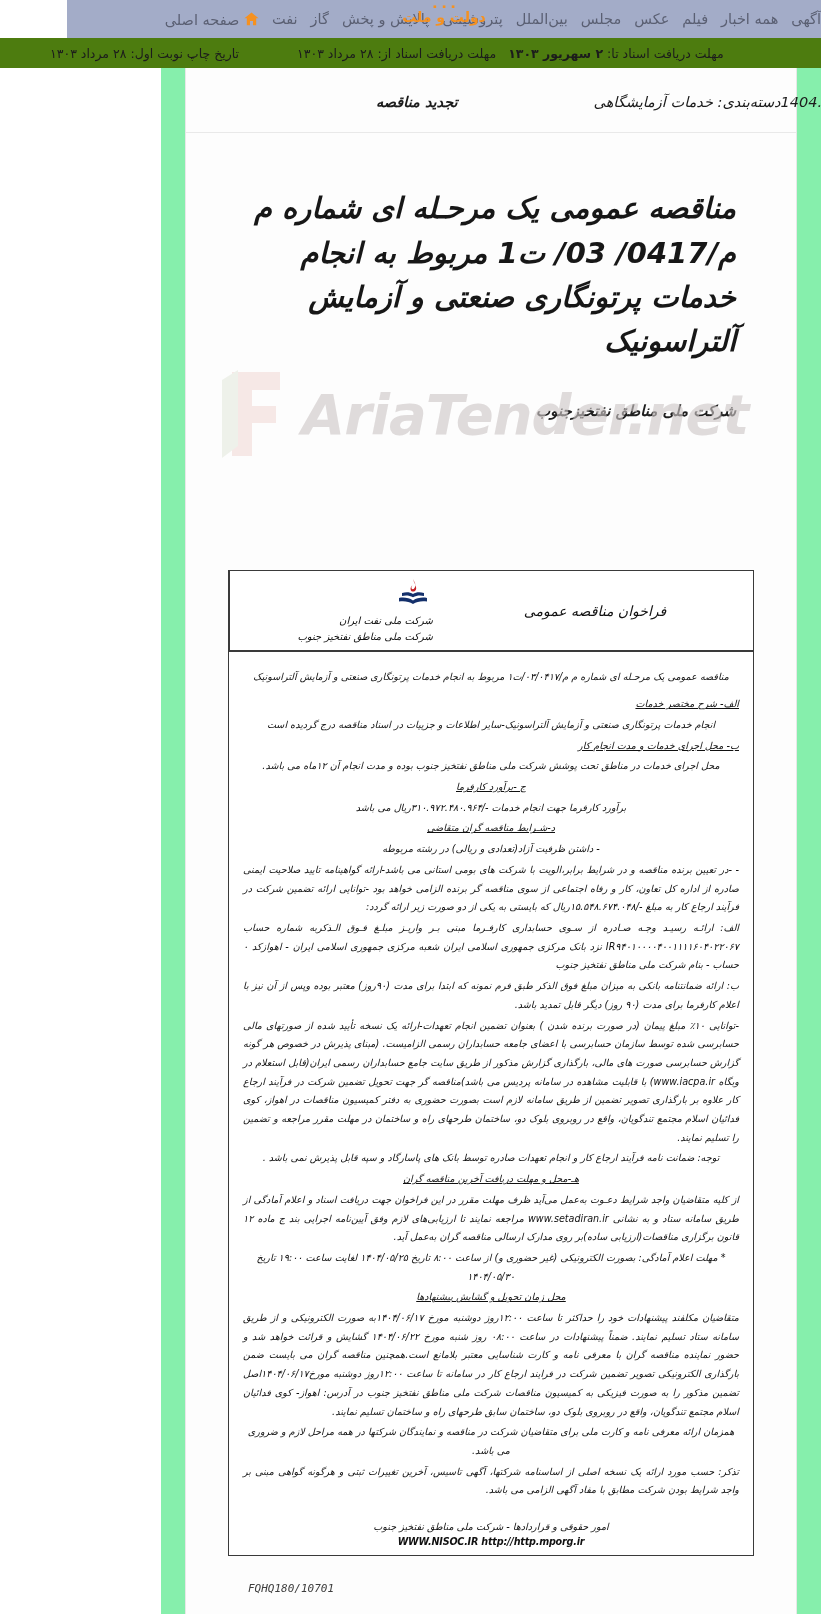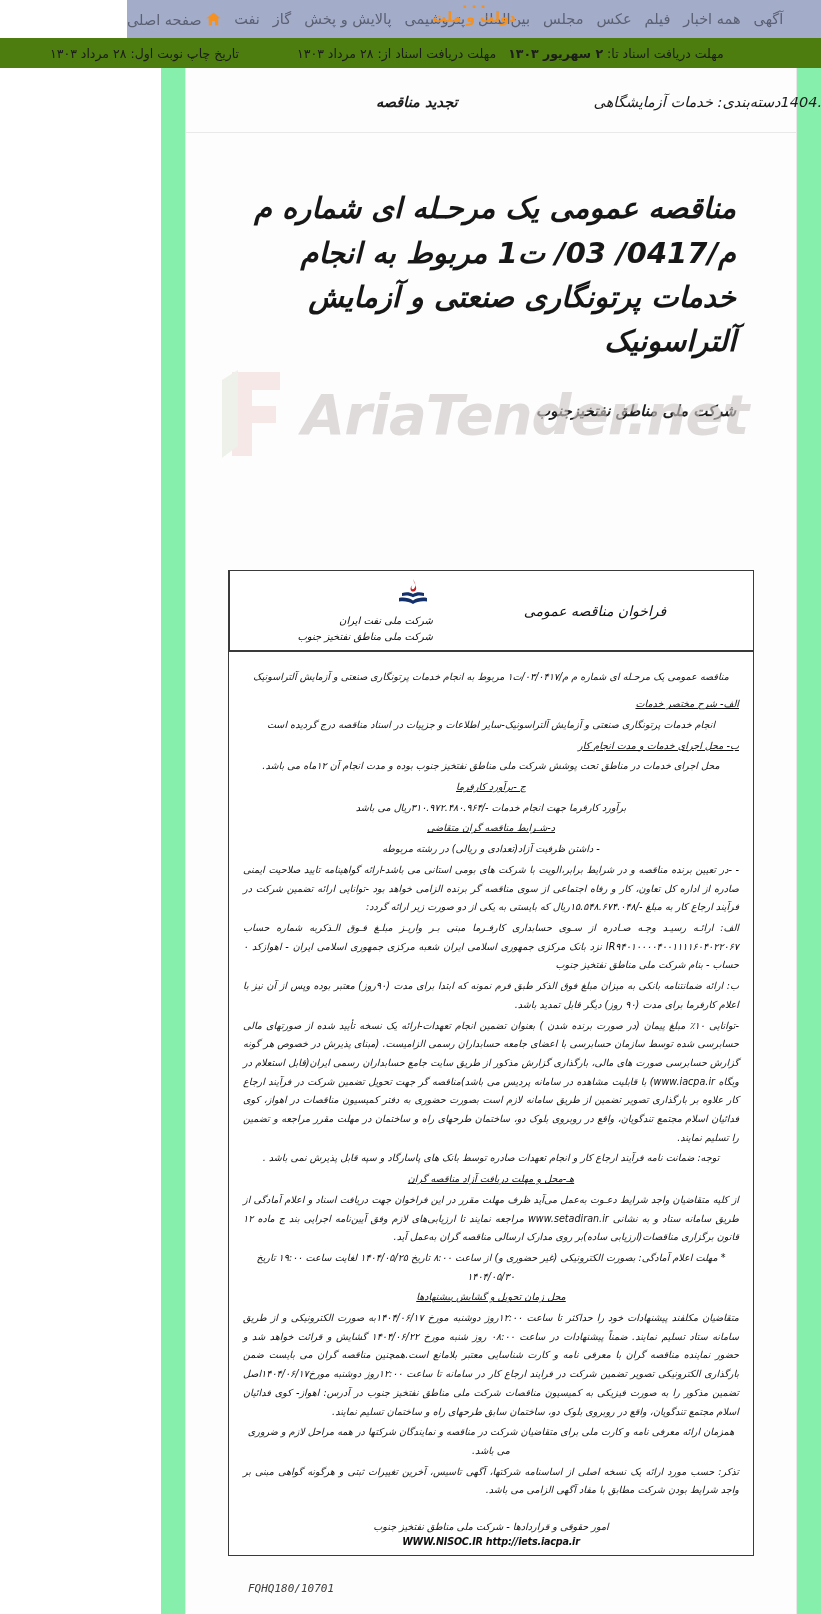--- a/index.html
+++ b/index.html
@@ -6,23 +6,23 @@
   * { box-sizing: border-box; }
   html, body {
     margin: 0; padding: 0;
     background: #ffffff;
     font-family: "DejaVu Sans", "Liberation Sans", sans-serif;
   }
   body { width: 821px; position: relative; }
 
   
   .topnav {
-    width: 694px; height: 38px;
+    width: 754px; height: 38px;
     background: #a3acc8;
-    display: flex; align-items: center; justify-content: flex-end;
+    display: flex; align-items: center; justify-content: flex-start;
     position: relative; overflow: hidden;
   }
   .nav-items {
     display: flex; flex-direction: row-reverse;
     align-items: center; gap: 13px;
     font-size: 14.5px; color: #5a5f72;
     white-space: nowrap; direction: rtl;
   }
   .nav-item { cursor: pointer; line-height: 1; }
   .home-icon { display: inline-block; width: 15px; height: 14px; position: relative; top: 1px; }
@@ -236,32 +236,32 @@
       <p class="p center">محل اجرای خدمات در مناطق تحت پوشش شرکت ملی مناطق نفتخیز جنوب بوده و مدت انجام آن ۱۲ماه  می باشد.</p>
       <p class="p center u">ج  -برآورد کارفرما</p>
       <p class="p center">برآورد کارفرما جهت انجام خدمات   -/۳۱۰.۹۷۲.۴۸۰.۹۶۴ریال  می باشد</p>
       <p class="p center u">د-شـرایط مناقصه گران متقاضی</p>
       <p class="p center">- داشتن ظرفیت آزاد(تعدادی و ریالی) در رشته مربوطه</p>
       <p class="p">- -در تعیین برنده مناقصه و در شرایط برابر،الویت با شرکت های بومی استانی می باشد-ارائه گواهینامه تایید صلاحیت ایمنی صادره از اداره کل تعاون، کار و رفاه اجتماعی از سوی مناقصه گر برنده الزامی خواهد بود -توانایی ارائه تضمین شرکت در فرآیند ارجاع کار به مبلغ -/۱۵.۵۴۸.۶۷۴.۰۴۸ریال که بایستی به یکی از دو صورت زیر ارائه گردد:</p>
       <p class="p">الف: ارائـه رسیـد وجـه صـادره از سـوی حسابداری کارفـرما مبنی بـر واریـز مبلـغ فـوق الـذکربه شماره حساب IR۹۴۰۱۰۰۰۰۴۰۰۱۱۱۱۶۰۴۰۲۲۰۶۷ نزد بانک مرکزی جمهوری اسلامی ایران شعبه مرکزی جمهوری اسلامی ایران - اهوازکد ۰ حساب - بنام  شرکت ملی مناطق نفتخیز جنوب</p>
       <p class="p">ب: ارائه ضمانتنامه بانکی به میزان مبلغ فوق الذکر طبق فرم نمونه که ابتدا برای مدت (۹۰روز) معتبر بوده  وپس از آن نیز با اعلام کارفرما برای مدت (۹۰ روز) دیگر قابل تمدید باشد.</p>
       <p class="p">-توانایی ۱۰٪ مبلغ پیمان (در صورت برنده شدن ) بعنوان تضمین انجام تعهدات-ارائه یک نسخه تأیید شده از صورتهای مالی حسابرسی شده توسط سازمان حسابرسی با اعضای جامعه حسابداران رسمی الزامیست. (مبنای پذیرش در خصوص هر گونه گزارش حسابرسی صورت های مالی، بارگذاری گزارش مذکور از طریق سایت جامع حسابداران رسمی ایران(قابل استعلام در وبگاه www.iacpa.ir) با قابلیت مشاهده در سامانه پردیس می باشد)مناقصه گر جهت تحویل تضمین شرکت در فرآیند ارجاع کار علاوه بر بارگذاری تصویر تضمین از طریق سامانه لازم است بصورت حضوری به دفتر کمیسیون مناقصات در اهواز، کوی فدائیان اسلام مجتمع تندگویان، واقع در روبروی بلوک دو، ساختمان طرحهای راه و ساختمان در مهلت مقرر مراجعه و تضمین را تسلیم نمایند.</p>
       <p class="p center">توجه: ضمانت نامه فرآیند ارجاع کار و انجام تعهدات صادره توسط بانک های پاسارگاد و سپه قابل پذیرش نمی باشد .</p>
-      <p class="p center u">هـ-محل و  مهلت دریافت آزاد مناقصه گران</p>
+      <p class="p center u">هـ-محل و  مهلت دریافت آخرین مناقصه گران</p>
       <p class="p">از کلیه متقاضیان واجد شرایط دعـوت به‌عمل می‌آید ظرف مهلت مقرر در این فراخوان جهت دریافت اسناد و اعلام آمادگی از طریق سامانه ستاد و به نشانی www.setadiran.ir مراجعه نمایند تا ارزیابی‌های لازم وفق آیین‌نامه اجرایی بند ج ماده ۱۲ قانون برگزاری مناقصات(ارزیابی ساده)بر روی مدارک ارسالی مناقصه گران به‌عمل آید.</p>
       <p class="p center">* مهلت اعلام آمادگی: بصورت الکترونیکی (غیر حضوری و) از ساعت ۸:۰۰ تاریخ ۱۴۰۴/۰۵/۲۵ لغایت ساعت ۱۹:۰۰  تاریخ  ۱۴۰۴/۰۵/۳۰</p>
       <p class="p center u">محل زمان تحویل و گشایش پیشنهادها</p>
       <p class="p">متقاضیان مکلفند پیشنهادات خود را حداکثر تا ساعت ۱۲:۰۰روز  دوشنبه مورخ  ۱۴۰۴/۰۶/۱۷به صورت الکترونیکی و  از طریق سامانه ستاد تسلیم نمایند. ضمناً پیشنهادات در ساعت ۰۸:۰۰ روز  شنبه مورخ ۱۴۰۴/۰۶/۲۲ گشایش و قرائت خواهد شد و حضور نماینده مناقصه گران با معرفی نامه و کارت شناسایی معتبر بلامانع است.همچنین مناقصه گران می بایست ضمن بارگذاری الکترونیکی تصویر تضمین شرکت در فرایند ارجاع کار در سامانه تا ساعت ۱۲:۰۰روز  دوشنبه مورخ۱۴۰۴/۰۶/۱۷اصل تضمین مذکور را به صورت فیزیکی به کمیسیون مناقصات شرکت ملی مناطق نفتخیز جنوب در آدرس: اهواز- کوی فدائیان اسلام مجتمع تندگویان، واقع در روبروی بلوک دو، ساختمان سابق طرحهای راه و ساختمان تسلیم نمایند.</p>
       <p class="p center">همزمان ارائه معرفی نامه و کارت ملی برای متقاضیان شرکت در مناقصه و نمایندگان شرکتها در همه مراحل لازم و ضروری می باشد.</p>
       <p class="p">تذکر: حسب مورد ارائه یک نسخه اصلی از اساسنامه شرکتها، آگهی تاسیس، آخرین تغییرات ثبتی و هرگونه گواهی مبنی بر واجد شرایط بودن شرکت مطابق با مفاد آگهی الزامی می باشد.</p>
     </div>
 
     <div class="doc-foot">
       <div class="fl">امور حقوقی و قراردادها - شرکت ملی مناطق نفتخیز جنوب</div>
-      <div class="fu">WWW.NISOC.IR    http://iets.iacpa.ir</div>
+      <div class="fu">WWW.NISOC.IR    http://http.mporg.ir</div>
     </div>
   </div>
 
   <div class="doccode">FQHQ180/10701</div>
 
   <div class="news-code">
     <div class="news-code-inner">کد خبر 631838</div>
   </div>
 
  </div>

